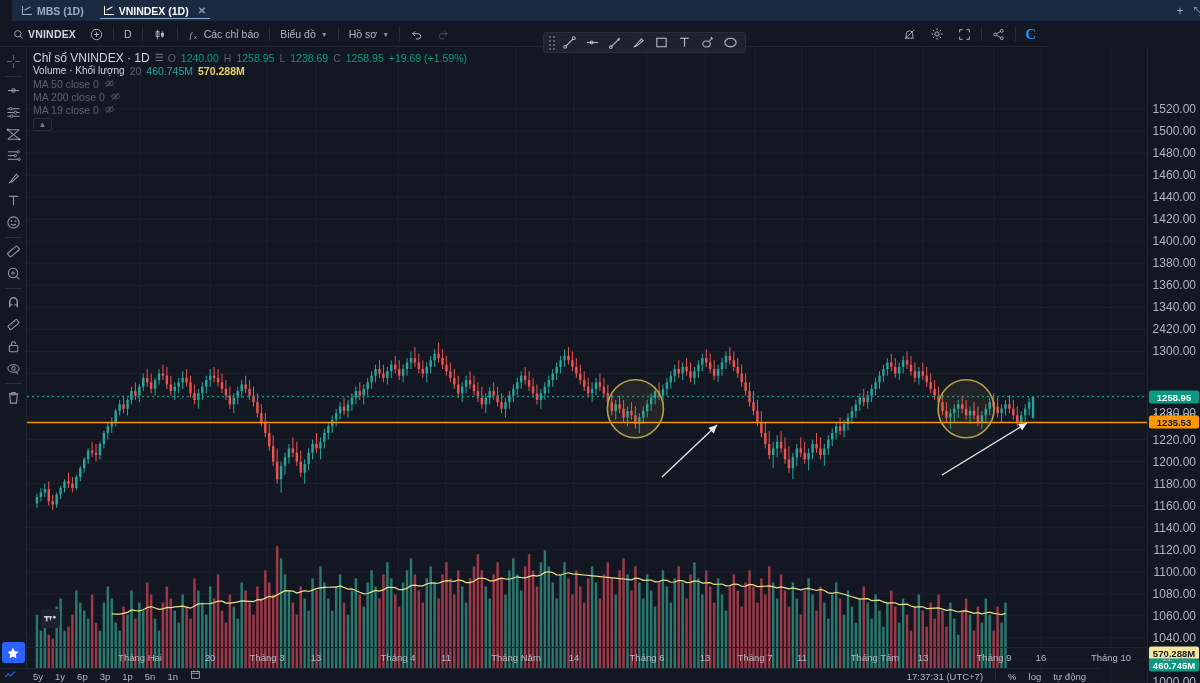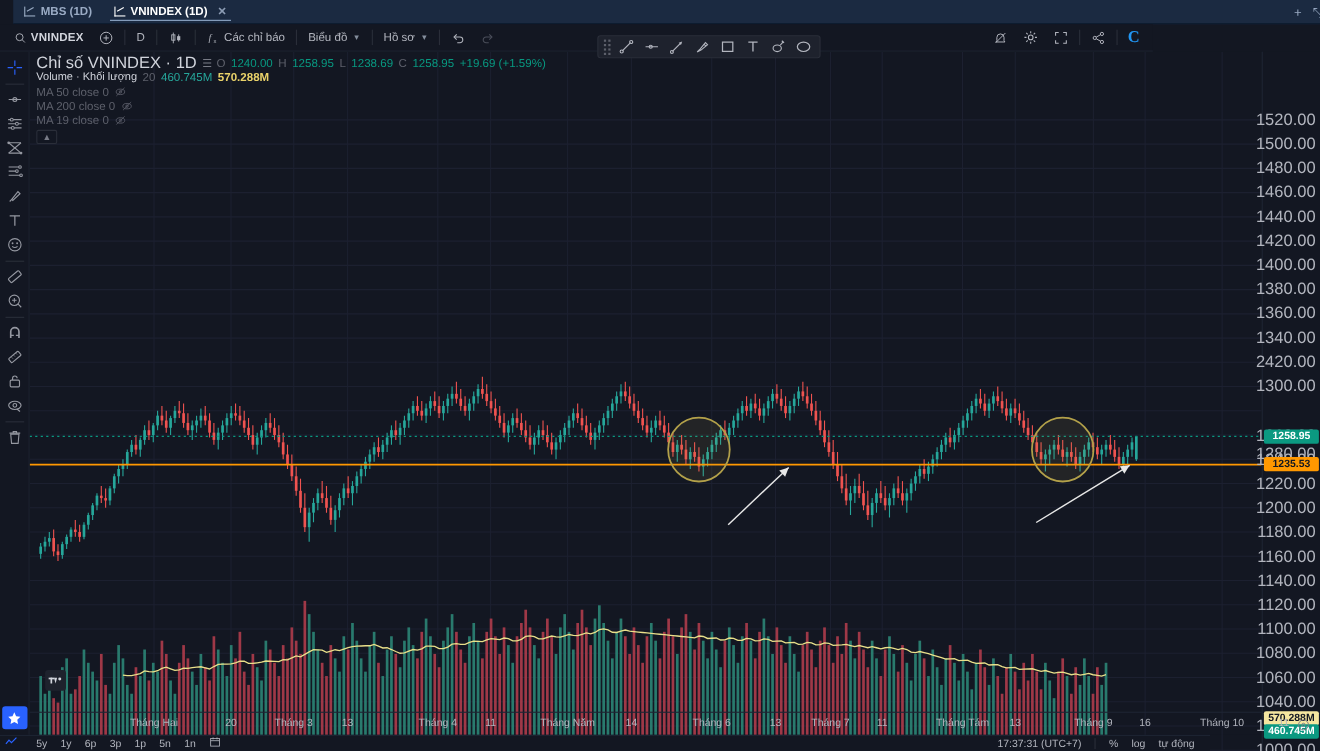--- a/index.html
+++ b/index.html
@@ -94,41 +94,41 @@
   
   .chartwrap {
     position: absolute; top: 47px; left: 27px; right: 0; bottom: 15px;
     background: #131722;
   }
   #chartsvg { position: absolute; left: 0; top: 0; }
 
   
   .legend { position: absolute; left: 6px; top: 4px; z-index: 20; pointer-events: none; }
   .lg-row { display: flex; align-items: center; gap: 5px; height: 13px; font-size: 10.5px; }
-  .lg-title { color: #d1d4dc; font-size: 15px; }
+  .lg-title { color: #d1d4dc; font-size: 12px; }
   .lg-muted { color: #5d606b; }
   .lg-green { color: #089981; }
   .lg-vol-label { color: #d1d4dc; font-size: 10px; }
   .lg-yellow { color: #e9d26a; font-weight: bold; }
   .lg-teal { color: #26a69a; }
   .eye-off { color: #5d606b; display: inline-flex; }
   .collapse-btn {
     width: 19px; height: 13px; border: 1px solid #2a2e39; border-radius: 2px;
     display: flex; align-items: center; justify-content: center; color: #787b86;
     font-size: 8px; margin-top: 2px; pointer-events: auto; cursor: pointer;
   }
   .lg-equal { color: #787b86; font-size: 10px; letter-spacing: -1px;}
 
   
   .priceaxis {
     position: absolute; right: 0; top: 0; width: 53px; height: 645px;
     border-left: 1px solid #1f2533;
   }
   .pa-tick {
-    position: absolute; right: 4px; font-size: 15px; color: #b2b5be;
+    position: absolute; right: 4px; font-size: 12px; color: #b2b5be;
     transform: translateY(-50%); white-space: nowrap;
   }
   .pa-badge {
     position: absolute; left: 1px; right: 1px; height: 13px; border-radius: 2px;
     font-size: 9.5px; font-weight: bold; display: flex; align-items: center;
     justify-content: center; transform: translateY(-50%);
   }
   .pa-badge.teal { background: #0b9981; color: #ffffff; }
   .pa-badge.orange { background: #ff9800; color: #131722; }
   .pa-badge.yellow { background: #f5e6a0; color: #131722; }

